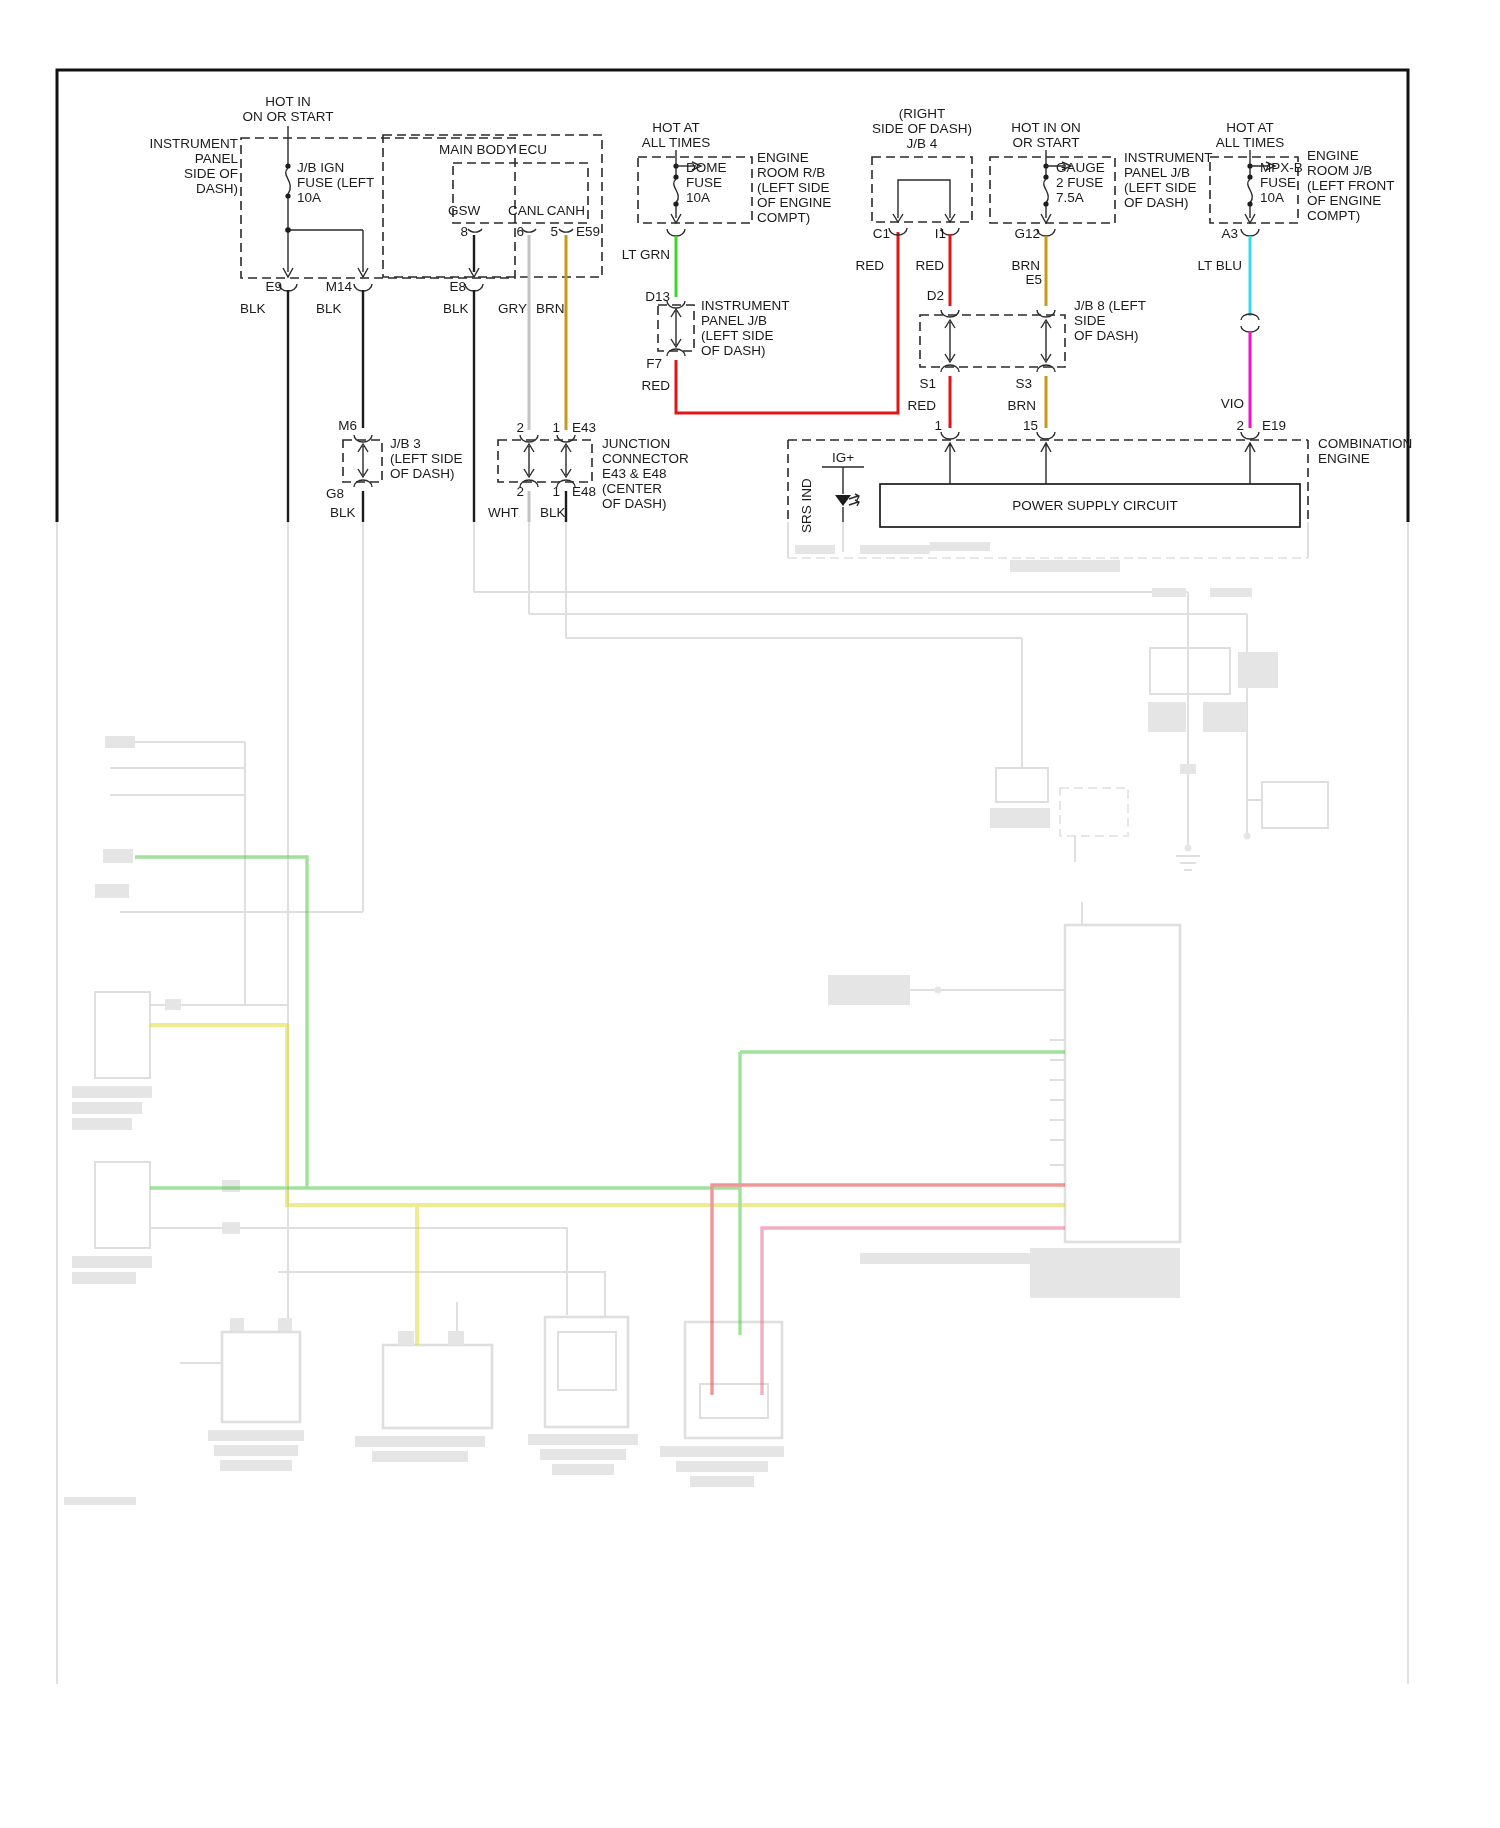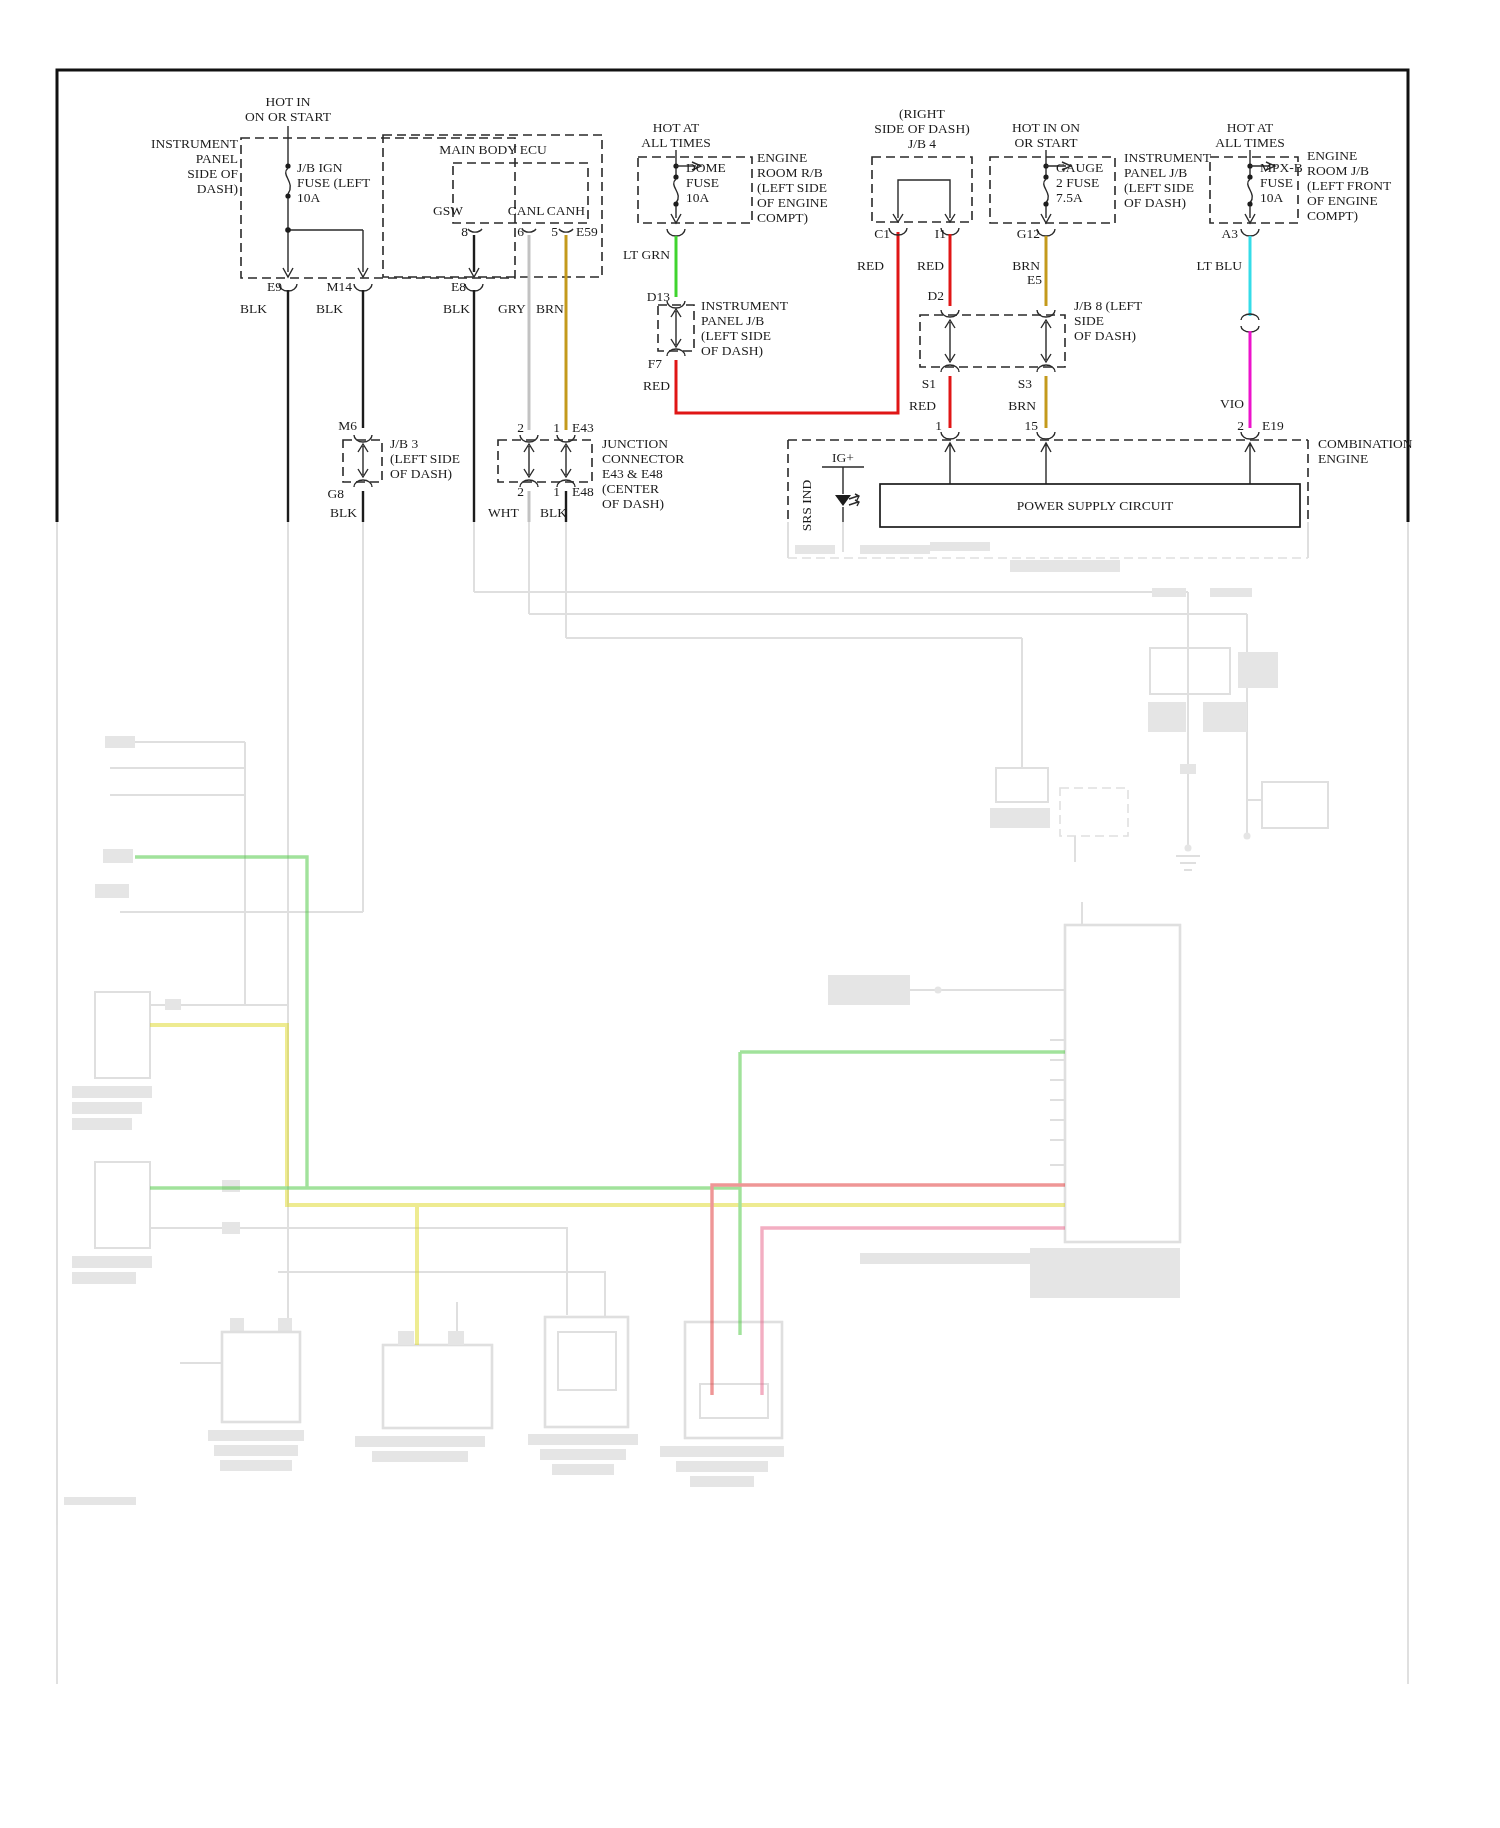--- a/index.html
+++ b/index.html
@@ -1,17 +1,17 @@
 <!DOCTYPE html>
 <html><head>
 <meta charset="utf-8">
 <style>
   html,body{margin:0;padding:0;background:#ffffff;}
   .page{position:relative;width:1500px;height:1684px;background:#ffffff;overflow:hidden;
-        font-family:Liberation Serif, serif;}
+        font-family:Liberation Sans, sans-serif;}
   .lab{position:absolute;font-size:13.5px;line-height:15px;color:#1b1b1b;white-space:pre-line;}
   .lab.c{transform:translateX(-50%);text-align:center;}
   .lab.r{transform:translateX(-100%);text-align:right;}
   .lab.rot{transform:rotate(-90deg);transform-origin:center;text-align:center;}
   svg{position:absolute;left:0;top:0;}
   .dash{fill:none;stroke:#2a2a2a;stroke-width:1.6;stroke-dasharray:9 5;}
   .ln{fill:none;stroke:#2a2a2a;stroke-width:1.4;}
   .wblk{fill:none;stroke-width:2.4;}
   .wire{fill:none;stroke-width:3;}
   .dot{stroke:none;}
@@ -272,21 +272,21 @@
 ON OR START</div>
 <div class="lab r" style="left:238px;top:136px">INSTRUMENT
 PANEL
 SIDE OF
 DASH)</div>
 <div class="lab" style="left:297px;top:160px">J/B IGN
 FUSE (LEFT
 10A</div>
 
 <div class="lab c" style="left:493px;top:142px">MAIN BODY ECU</div>
-<div class="lab c" style="left:448px;top:203px">GSW</div>
+<div class="lab c" style="left:464px;top:203px">GSW</div>
 <div class="lab c" style="left:526px;top:203px">CANL</div>
 <div class="lab c" style="left:566px;top:203px">CANH</div>
 <div class="lab r" style="left:468px;top:224px">8</div>
 <div class="lab r" style="left:524px;top:224px">6</div>
 <div class="lab r" style="left:558px;top:224px">5</div>
 <div class="lab" style="left:576px;top:224px">E59</div>
 
 <div class="lab r" style="left:282px;top:279px">E9</div>
 <div class="lab r" style="left:352px;top:279px">M14</div>
 <div class="lab r" style="left:466px;top:279px">E8</div>

